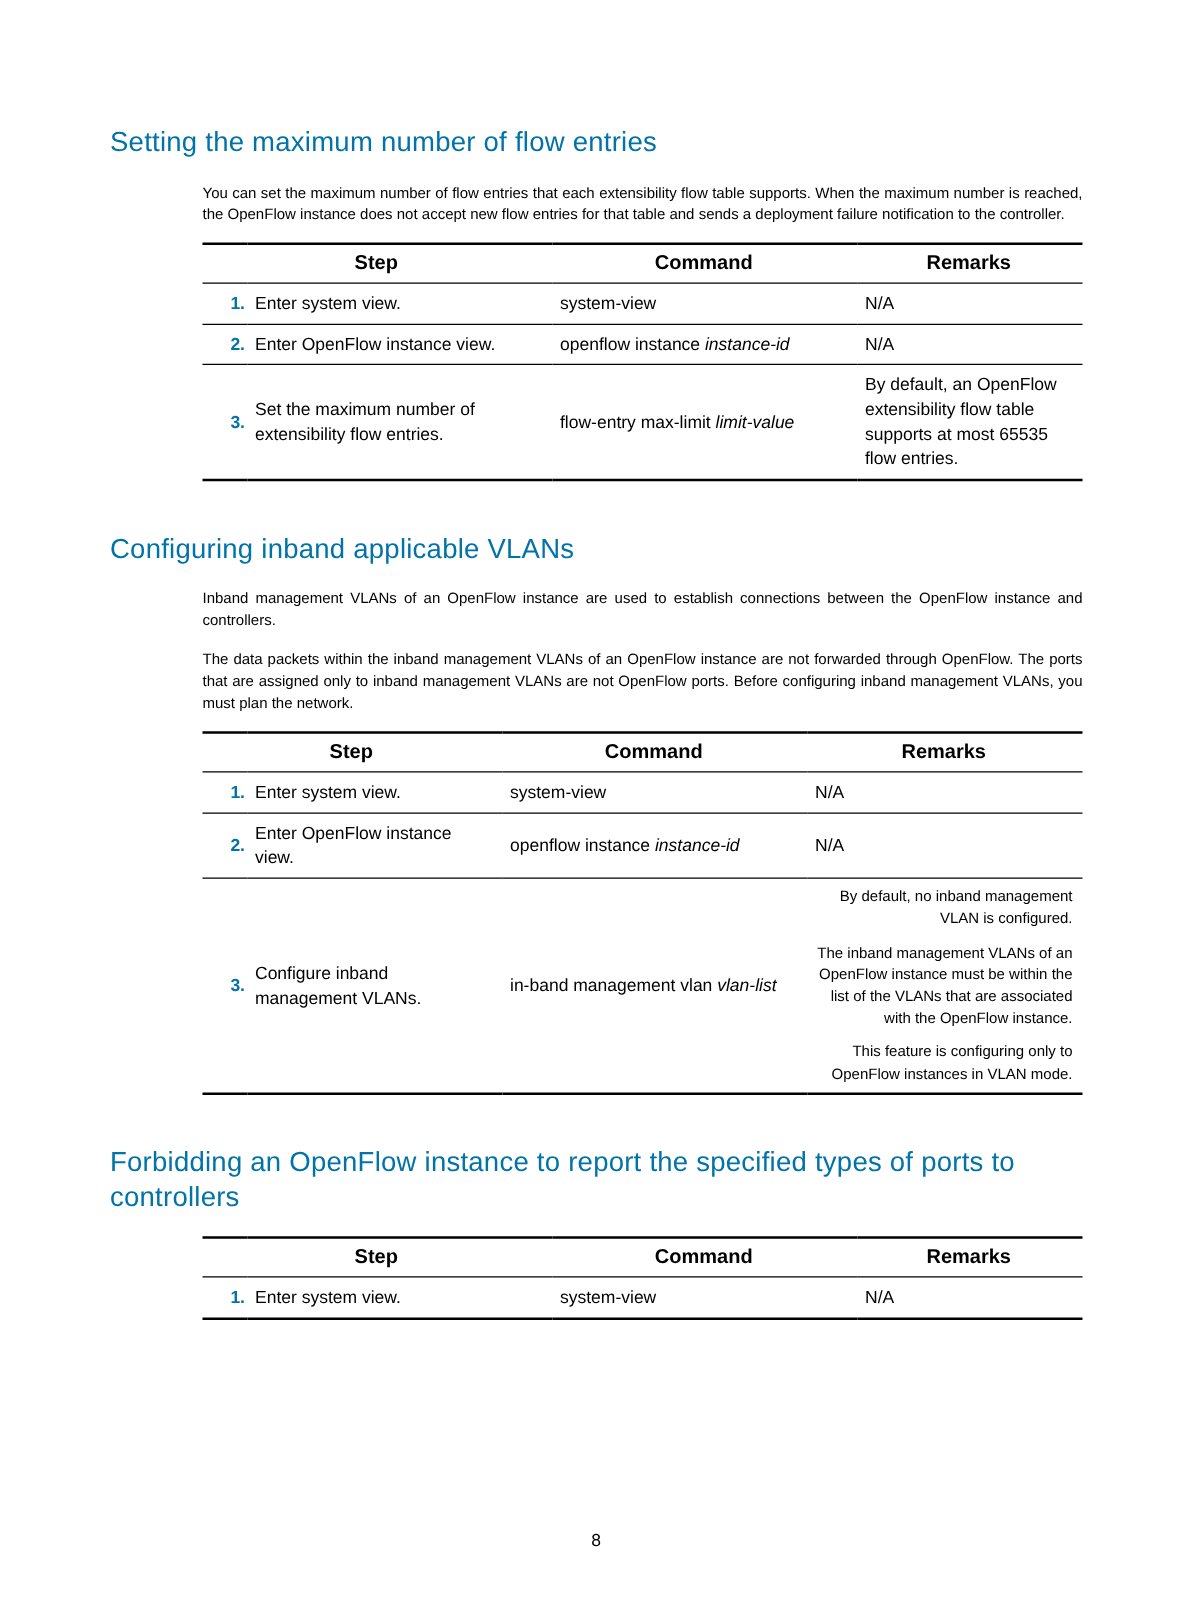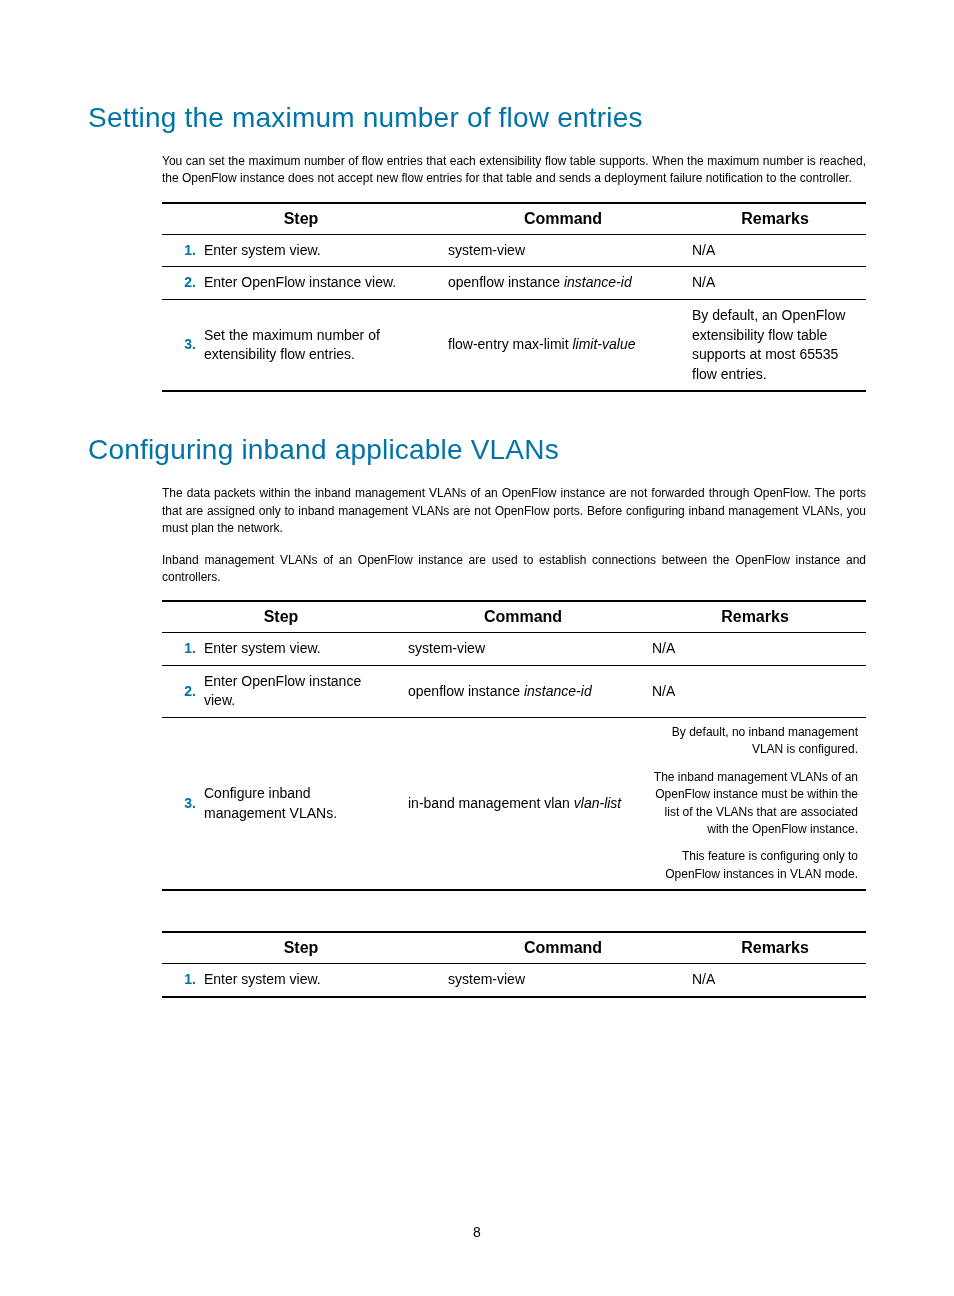--- a/index.html
+++ b/index.html
@@ -17,21 +17,21 @@
     position: relative;
     padding: 100px 88px 0 88px;
     box-sizing: border-box;
   }
   .content {
     width: 100%;
   }
   h2 {
     font-weight: 400;
     color: #0073a8;
-    font-size: 28px;
+    font-size: 22px;
     margin: 0 0 18px 0;
     line-height: 1.25;
     letter-spacing: 0.2px;
   }
   .body-block {
     margin-left: 74px;
   }
   p {
     font-size: 12px;
     line-height: 1.45;
@@ -131,22 +131,22 @@
               <td>By default, an OpenFlow extensibility flow table supports at most 65535 flow entries.</td>
             </tr>
           </tbody>
         </table>
       </div>
     </section>
 
     <section>
       <h2>Configuring inband applicable VLANs</h2>
       <div class="body-block">
+        <p>Inband management VLANs of an OpenFlow instance are used to establish connections between the OpenFlow instance and controllers.</p>
         <p>The data packets within the inband management VLANs of an OpenFlow instance are not forwarded through OpenFlow. The ports that are assigned only to inband management VLANs are not OpenFlow ports. Before configuring inband management VLANs, you must plan the network.</p>
-        <p>Inband management VLANs of an OpenFlow instance are used to establish connections between the OpenFlow instance and controllers.</p>
         <table>
           <thead>
             <tr>
               <th colspan="2">Step</th>
               <th class="cmd-col-b">Command</th>
               <th>Remarks</th>
             </tr>
           </thead>
           <tbody>
             <tr>
@@ -172,20 +172,21 @@
                   <p>This feature is configuring only to OpenFlow instances in VLAN mode.</p>
                 </div>
               </td>
             </tr>
           </tbody>
         </table>
       </div>
     </section>
 
     <section class="sec3">
+      <h2>Forbidding an OpenFlow instance to report the specified types of ports to controllers</h2>
       <div class="body-block">
         <table style="margin-bottom:0;">
           <thead>
             <tr>
               <th colspan="2">Step</th>
               <th class="cmd-col">Command</th>
               <th>Remarks</th>
             </tr>
           </thead>
           <tbody>

